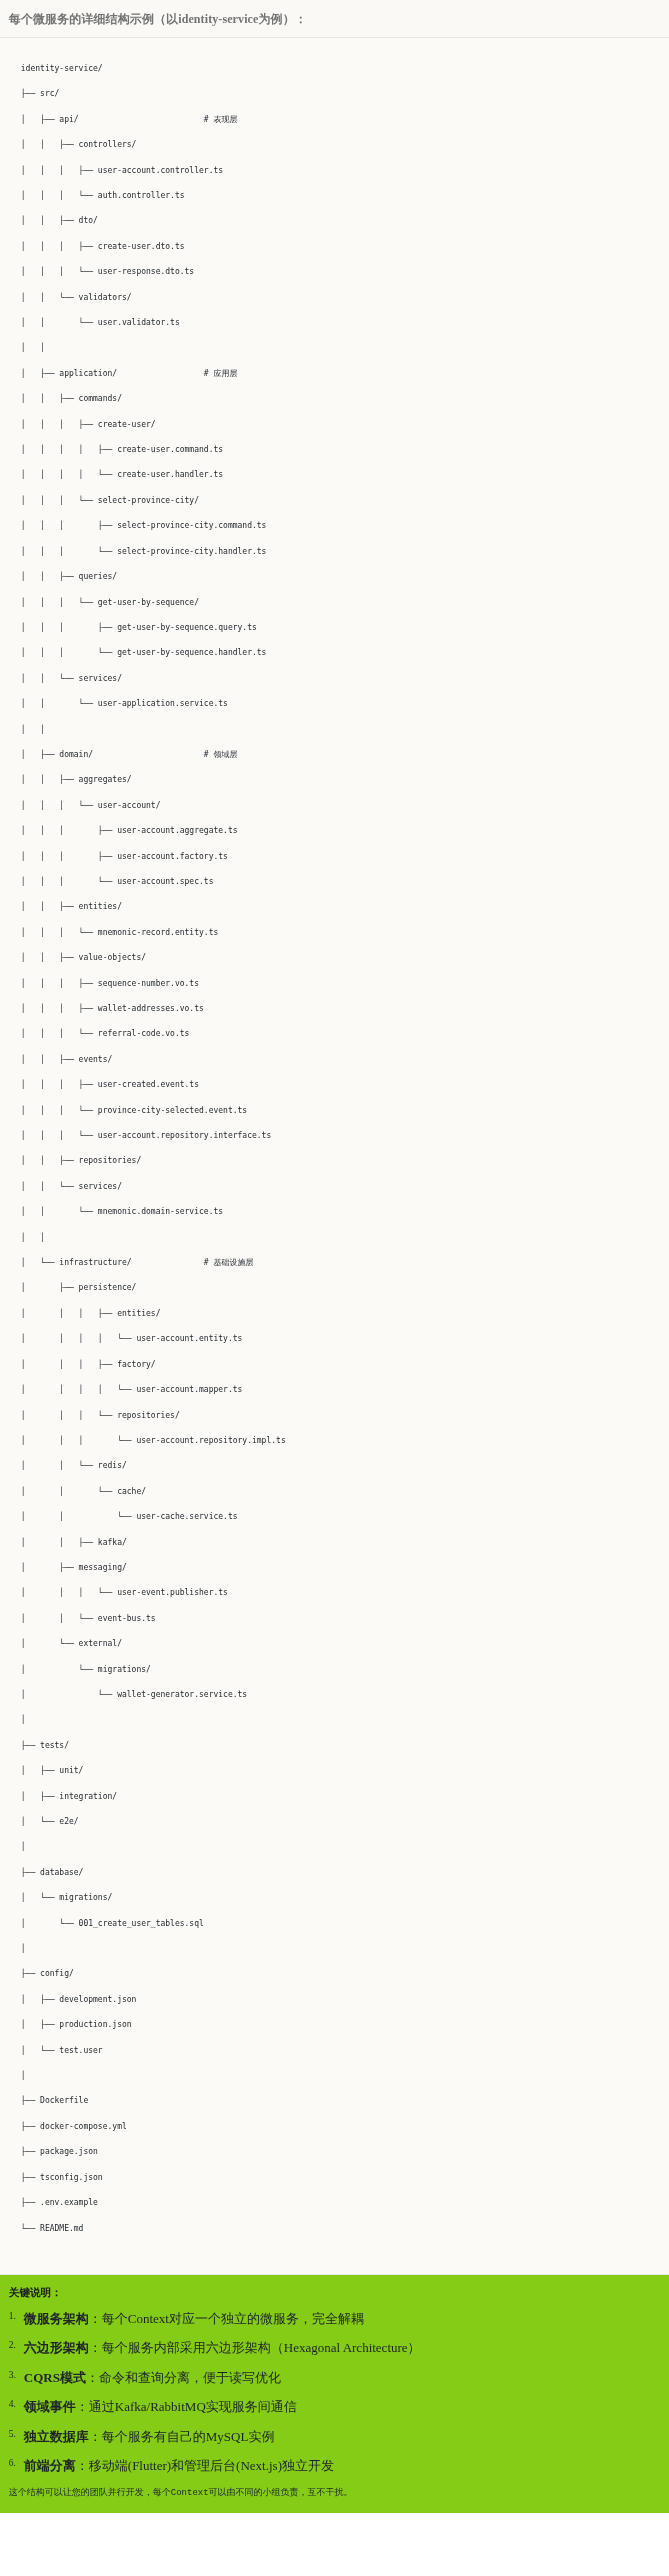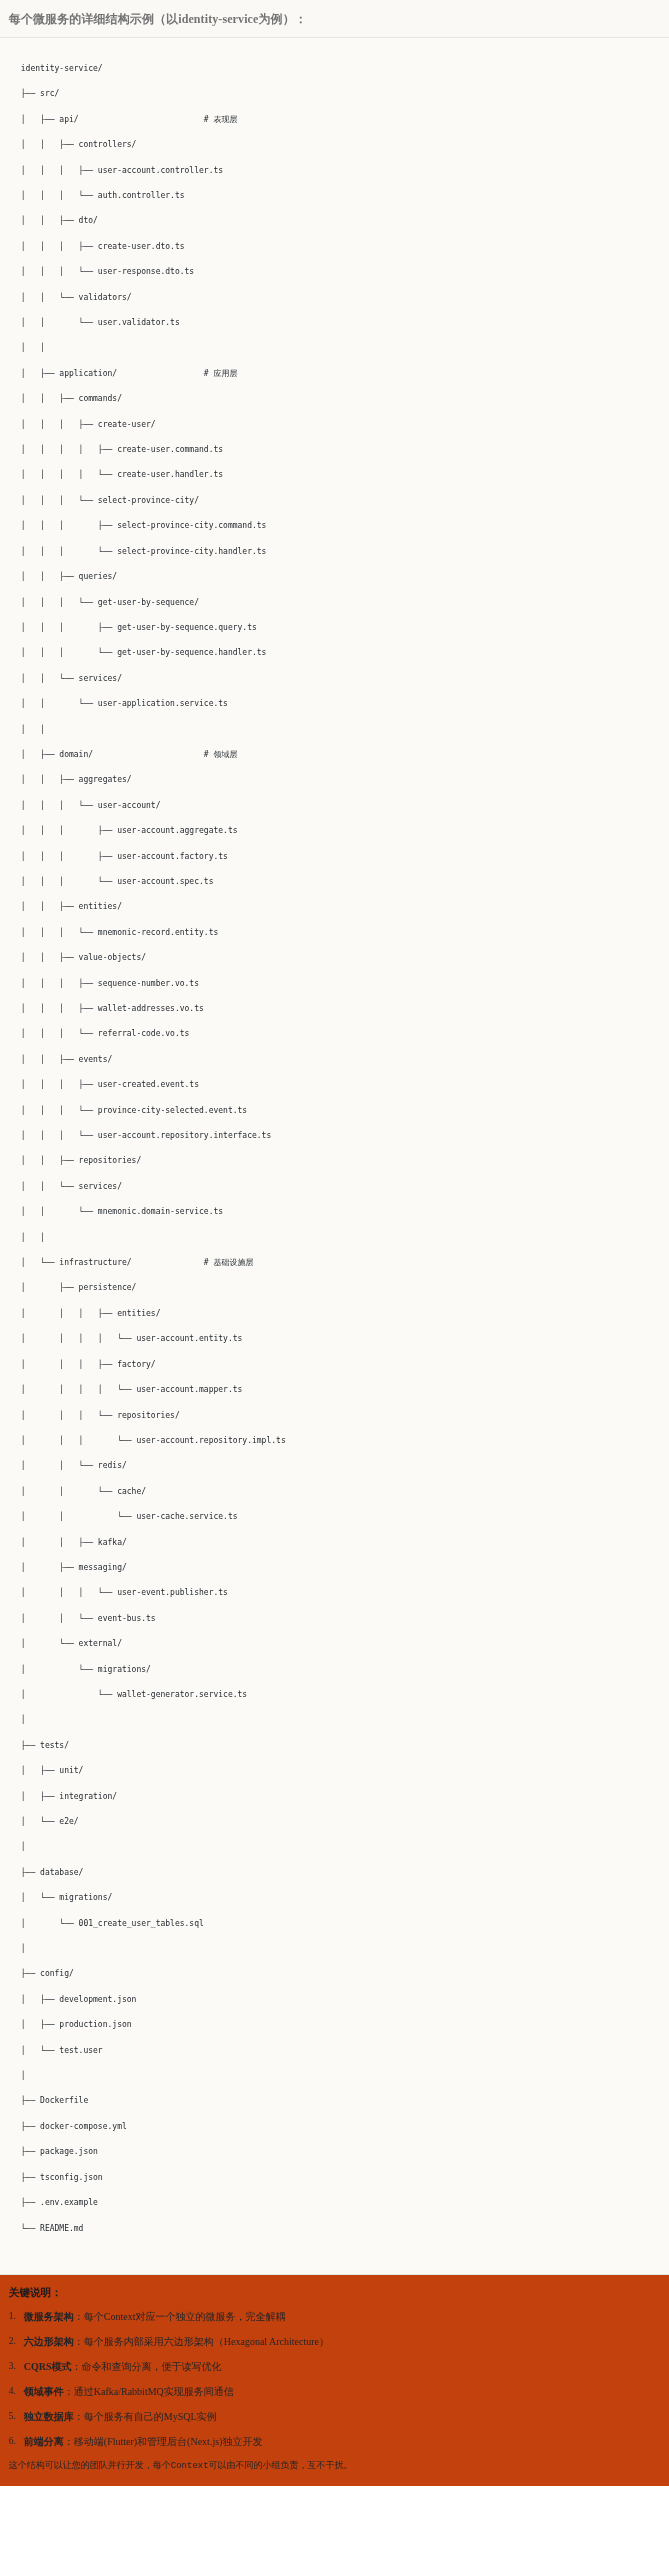--- a/index.html
+++ b/index.html
@@ -55,41 +55,41 @@
     display: block;
     white-space: pre;
     min-height: 12.7px;
   }
   .tree .cmt {
     color: #24292f;
   }
 
   
   .notes-block {
-    background: #c2410c;
+    background: #84cc16;
     padding: 11.3px 8.8px 8.8px 8.8px;
   }
   .notes-title {
     font-family: "Liberation Serif", "DejaVu Serif", serif;
     font-weight: bold;
     font-size: 10.6px;
     line-height: 1.3;
     color: #16191d;
     margin: 0 0 8.8px 0;
   }
   ol.notes-list {
     list-style: none;
     margin: 0;
     padding: 0;
     counter-reset: noteitem;
   }
   ol.notes-list > li {
     counter-increment: noteitem;
     font-family: "Liberation Serif", "DejaVu Serif", serif;
-    font-size: 10px;
+    font-size: 13px;
     line-height: 1.5;
     color: #1f2328;
     margin: 0 0 10px 0;
     position: relative;
     padding-left: 15px;
   }
   ol.notes-list > li::before {
     content: counter(noteitem) ".";
     position: absolute;
     left: 0;

